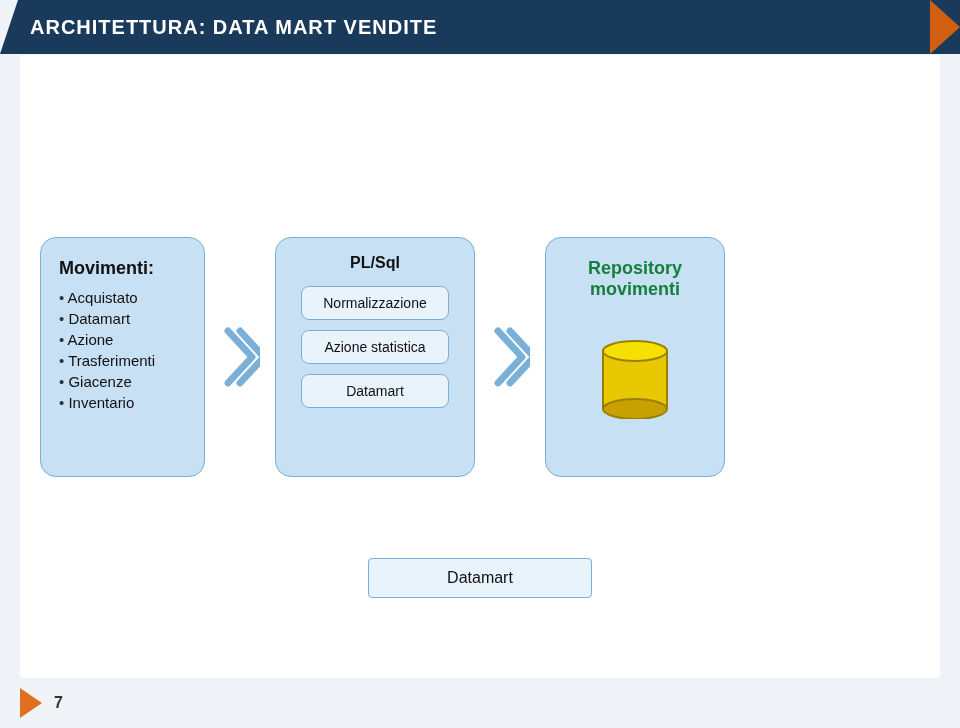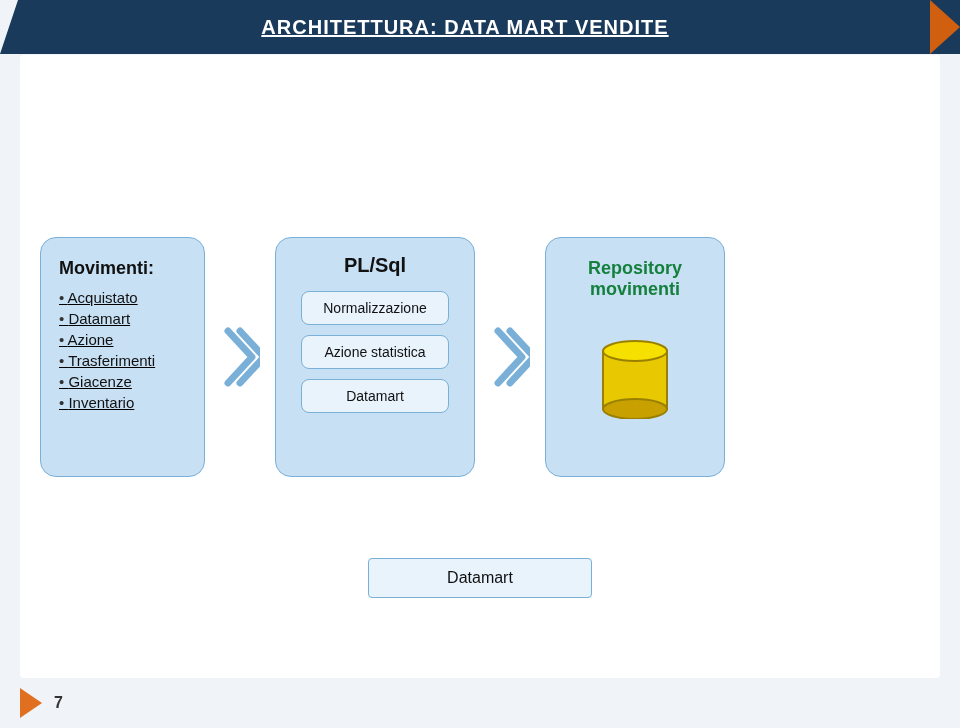--- a/index.html
+++ b/index.html
@@ -82,21 +82,20 @@
     .box-movimenti .title {
       font-size: 18px;
       font-weight: bold;
       margin-bottom: 8px;
       color: #111;
     }
 
     .box-movimenti ul {
       list-style: none;
       padding: 0;
-      text-decoration: underline;
     }
 
     .box-movimenti ul li {
       font-size: 15px;
       color: #111;
       padding: 2px 0;
     }
 
     .box-movimenti ul li::before {
       content: '• ';
@@ -126,21 +125,21 @@
       width: 200px;
       min-height: 240px;
       display: flex;
       flex-direction: column;
       align-items: center;
       gap: 10px;
       align-self: center;
     }
 
     .box-plsql .title {
-      font-size: 20px;
+      font-size: 16px;
       font-weight: bold;
       color: #111;
       margin-bottom: 4px;
     }
 
     
     .sub-box {
       background: #e8f3fc;
       border: 1.5px solid #7ab0d8;
       border-radius: 8px;
@@ -224,21 +223,21 @@
 
     .footer-number {
       font-size: 16px;
       color: #333;
       font-weight: bold;
     }
   </style>
 </head>
 <body>
 
-<div class="header" style="position:absolute;top:0;right:0;left:0;display:flex;justify-content:center;align-items:center;height:54px;padding-right:60px;text-decoration:underline;">
+<div class="header" style="position:absolute;top:0;right:0;left:0;display:flex;justify-content:flex-start;align-items:center;height:54px;padding-right:60px;">
   <span style="font-size:20px;font-weight:bold;letter-spacing:1px;color:white;">ARCHITETTURA: DATA MART VENDITE</span>
 </div>
 <div class="header-arrow" style="position:absolute;top:0;right:0;width:0;height:0;border-top:27px solid transparent;border-bottom:27px solid transparent;border-left:30px solid #d06010;"></div>
 
 <div class="main">
 
   <div class="diagram">
 
     <div class="box-movimenti">
       <div class="title">Movimenti:</div>

